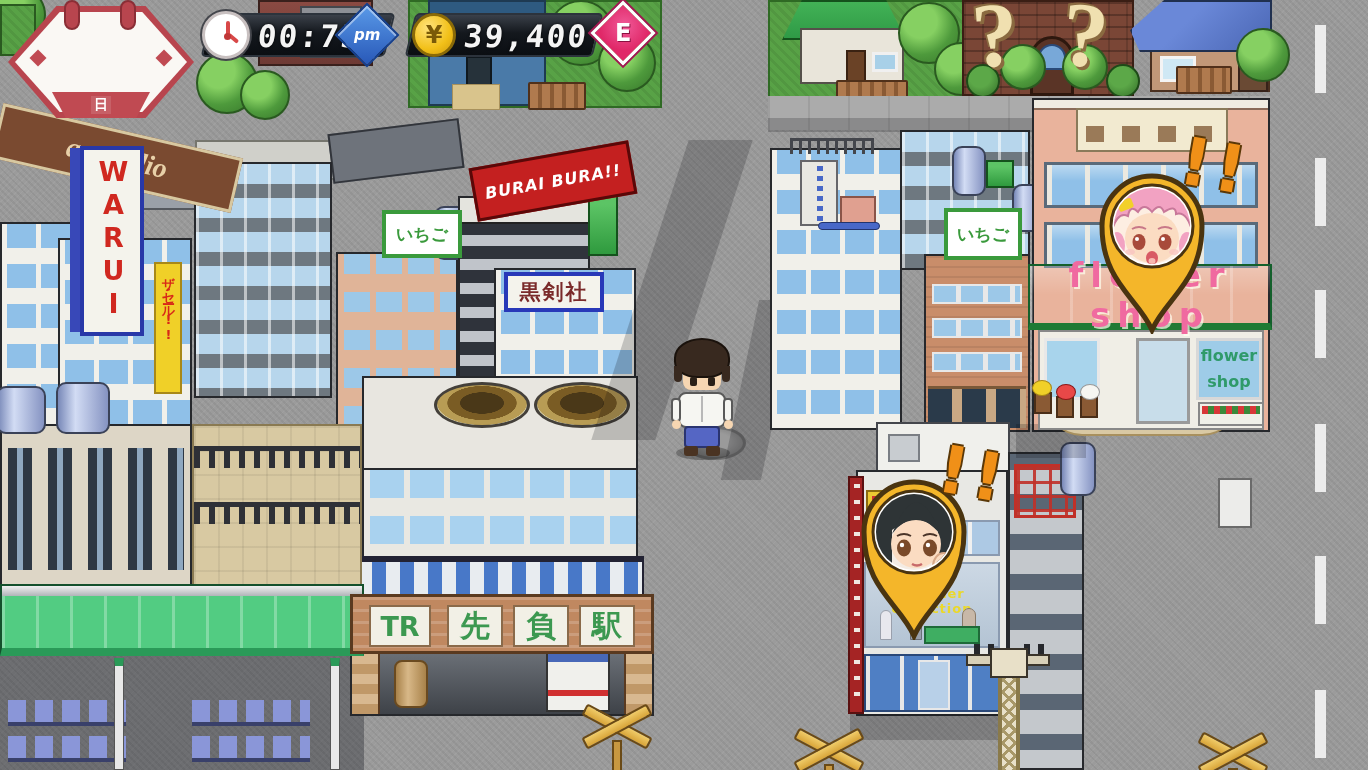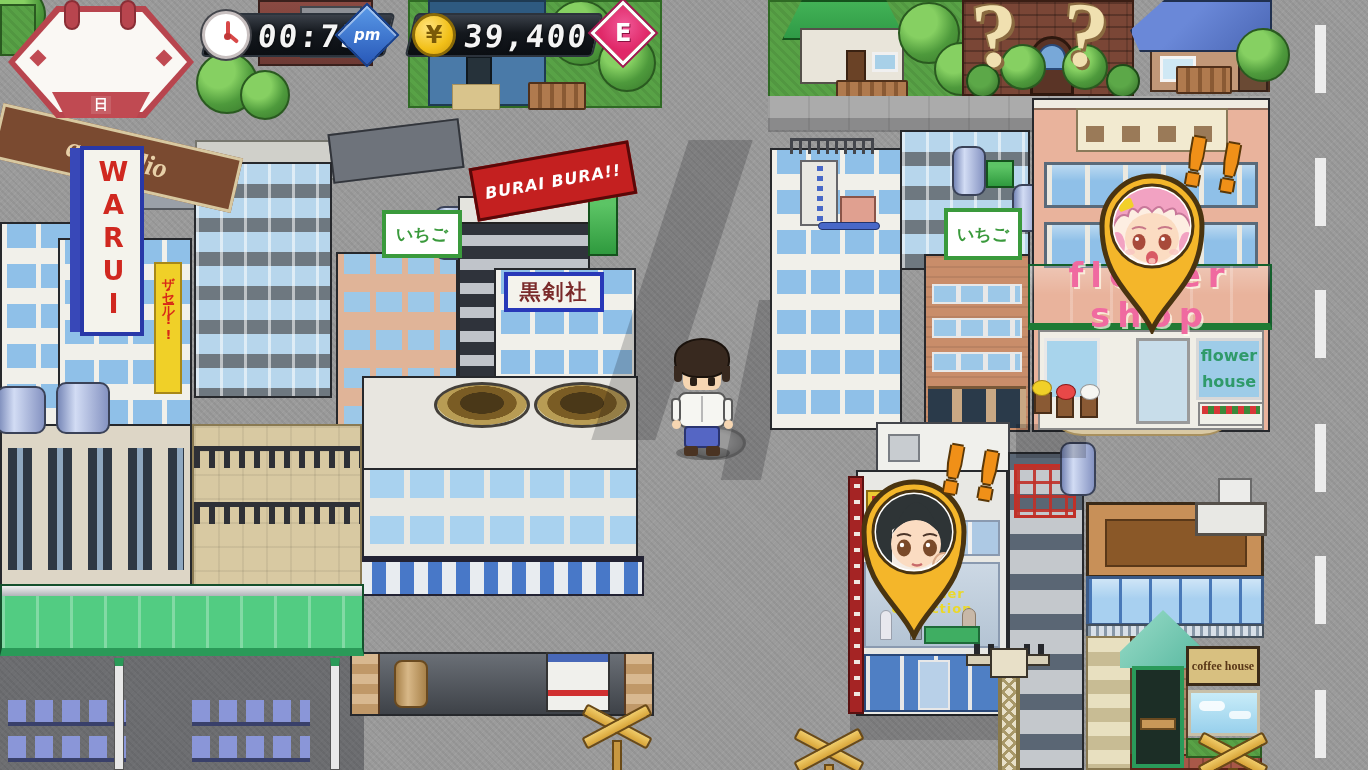--- a/index.html
+++ b/index.html
@@ -142,20 +142,34 @@
   <div class="a signframe" style="left:504px;top:272px;width:100px;height:40px;background:#f4f3ec;border:4px solid #2838b8;z-index:3;">
     <span style="font-weight:800;font-size:21px;color:#7a2a2a;letter-spacing:2px;">黒剣社</span>
   </div>
 
   <div class="a bld" style="left:362px;top:376px;width:276px;height:96px;background:#e8e6e0;"></div>
   <div class="a" style="left:434px;top:382px;width:96px;height:46px;border-radius:50%;border:3px solid #44403a;background:radial-gradient(ellipse at 50% 45%,#4a3818 0 34%,#7a5c24 35% 54%,#b89c54 55% 70%,#d8d0a8 71% 100%);"></div>
   <div class="a" style="left:534px;top:382px;width:96px;height:46px;border-radius:50%;border:3px solid #44403a;background:radial-gradient(ellipse at 50% 45%,#4a3818 0 34%,#7a5c24 35% 54%,#b89c54 55% 70%,#d8d0a8 71% 100%);"></div>
 
   <div class="a bld win-b" style="left:362px;top:468px;width:276px;height:92px;"></div>
   <div class="a" style="left:356px;top:556px;width:288px;height:40px;border:2px solid #223;background:repeating-linear-gradient(90deg,#e8ecf0 0 14px,#4878c8 14px 28px);border-top:6px solid #223;"></div>
+  <div class="a" style="left:350px;top:594px;width:304px;height:60px;background:#c08860;border:3px solid #5a3a20;background-image:repeating-linear-gradient(180deg,rgba(255,255,255,.18) 0 3px,transparent 3px 12px);z-index:3;">
+    <div class="a signframe" style="left:16px;top:8px;width:62px;height:42px;background:#f2f0e6;border:2px solid #8a6a4a;">
+      <span style="font-weight:800;font-size:27px;color:#3c9850;">TR</span>
+    </div>
+    <div class="a signframe" style="left:94px;top:8px;width:56px;height:42px;background:#f2f0e6;border:2px solid #8a6a4a;">
+      <span style="font-weight:800;font-size:30px;color:#3c9850;">先</span>
+    </div>
+    <div class="a signframe" style="left:160px;top:8px;width:56px;height:42px;background:#f2f0e6;border:2px solid #8a6a4a;">
+      <span style="font-weight:800;font-size:30px;color:#3c9850;">負</span>
+    </div>
+    <div class="a signframe" style="left:226px;top:8px;width:56px;height:42px;background:#f2f0e6;border:2px solid #8a6a4a;">
+      <span style="font-weight:800;font-size:30px;color:#3c9850;">駅</span>
+    </div>
+  </div>
   <div class="a" style="left:350px;top:652px;width:304px;height:64px;background:linear-gradient(180deg,#6a6f76,#3e4248);border:2px solid #26282c;z-index:2;">
     <div class="a" style="left:0;top:0;width:28px;height:60px;background:repeating-linear-gradient(180deg,#d8b890 0 10px,#c09868 10px 20px);border-right:2px solid #5a3a20;"></div>
     <div class="a" style="left:272px;top:0;width:28px;height:60px;background:repeating-linear-gradient(180deg,#d8b890 0 10px,#c09868 10px 20px);border-left:2px solid #5a3a20;"></div>
     <div class="a" style="left:42px;top:6px;width:34px;height:48px;border-radius:8px;border:2px solid #6a4a20;background:linear-gradient(90deg,#a8824a,#d8b888 40%,#a8824a);"></div>
     <div class="a" style="left:194px;top:-2px;width:64px;height:60px;background:#f0f0ec;border:2px solid #333;">
       <div class="a" style="left:0;top:0;width:60px;height:8px;background:#4868b8;"></div>
       <div class="a" style="left:0;top:36px;width:60px;height:6px;background:#d03030;"></div>
     </div>
   </div>
 
@@ -235,21 +249,21 @@
     <div class="a" style="left:10px;top:122px;width:214px;height:46px;background:#8fc0e8;border:3px solid #5a6a7a;background-image:repeating-linear-gradient(90deg,#ece9e0 0 5px,transparent 5px 38px),linear-gradient(180deg,rgba(255,255,255,.4),transparent 40%);"></div>
   </div>
   <div class="a signframe" style="left:1028px;top:264px;width:244px;height:66px;border:2px solid #14602c;border-bottom:7px solid #1f7a34;background:linear-gradient(180deg,#7ade84,#46b858 70%,#2f9a46);background-image:repeating-linear-gradient(90deg,rgba(255,255,255,.22) 0 3px,transparent 3px 40px),linear-gradient(180deg,rgba(255,255,255,.25),transparent 50%);z-index:3;">
     <span style="font-weight:800;font-size:34px;color:#f06aa0;letter-spacing:7px;text-shadow:2px 2px 0 rgba(255,255,240,.7);">flower shop</span>
   </div>
   <div class="a" style="left:1038px;top:330px;width:226px;height:100px;background:#f0eee6;border:2px solid #888;z-index:2;">
     <div class="a" style="left:4px;top:6px;width:56px;height:62px;background:#a8d4ec;border:3px solid #e8e8e8;"></div>
     <div class="a" style="left:96px;top:6px;width:54px;height:86px;background:#c8ddea;border:3px solid #9a9a9a;"></div>
     <div class="a" style="left:156px;top:6px;width:66px;height:62px;background:#9ecce8;border:3px solid #d8d8d8;text-align:center;line-height:1.6;">
       <div style="font-weight:800;font-size:16px;color:#2f9a6a;margin-top:2px;">flower</div>
-      <div style="font-weight:800;font-size:16px;color:#2f9a6a;">house</div>
+      <div style="font-weight:800;font-size:16px;color:#2f9a6a;">shop</div>
     </div>
     <div class="a" style="left:158px;top:70px;width:66px;height:24px;background:#f0f0e8;border:2px solid #888;">
       <div class="a" style="left:2px;top:2px;width:58px;height:8px;background:repeating-linear-gradient(90deg,#d83838 0 6px,#3a8a3a 6px 12px);"></div>
     </div>
   </div>
   <div class="a" style="left:1034px;top:392px;width:18px;height:22px;background:#8a5a34;border:2px solid #4a2e18;z-index:3;"></div>
   <div class="a" style="left:1056px;top:396px;width:18px;height:22px;background:#8a5a34;border:2px solid #4a2e18;z-index:3;"></div>
   <div class="a" style="left:1080px;top:396px;width:18px;height:22px;background:#8a5a34;border:2px solid #4a2e18;z-index:3;"></div>
   <div class="a" style="left:1032px;top:380px;width:20px;height:16px;border-radius:50%;background:#f0d028;border:1px solid #a88818;z-index:3;"></div>
   <div class="a" style="left:1056px;top:384px;width:20px;height:16px;border-radius:50%;background:#e84848;border:1px solid #8a1818;z-index:3;"></div>
@@ -334,43 +348,20 @@
   </div>
   <span class="a outline-dark" style="left:938px;top:436px;font-weight:900;font-size:66px;color:#f09018;transform:rotate(10deg);letter-spacing:5px;z-index:9;">!!</span>
 
   <div class="a bld" style="left:1008px;top:452px;width:76px;height:318px;background-color:#c4c8cc;background-image:repeating-linear-gradient(180deg,#5a6674 0 16px,#c4c8cc 16px 40px);">
     <div class="a" style="left:4px;top:10px;width:62px;height:54px;border:3px solid #c03028;background-image:repeating-linear-gradient(90deg,rgba(192,48,40,.9) 0 3px,transparent 3px 16px),repeating-linear-gradient(180deg,rgba(192,48,40,.9) 0 3px,transparent 3px 14px);"></div>
   </div>
   <div class="a cyl" style="left:1060px;top:442px;width:36px;height:54px;"></div>
   <div class="a shadow" style="left:1016px;top:424px;width:70px;height:34px;"></div>
 
   <div class="a" style="left:1218px;top:478px;width:34px;height:50px;background:#ececea;border:2px solid #6a6a6a;"></div>
-  <div class="a" style="left:1086px;top:502px;width:182px;height:268px;z-index:1;">
-    <div class="a" style="left:0;top:0;width:178px;height:76px;background:#c89058;border:3px solid #3a2a18;">
-      <div class="a" style="left:16px;top:14px;width:142px;height:48px;background:#8a5828;border:2px solid #5a3818;"></div>
-      <div class="a" style="left:106px;top:-3px;width:72px;height:34px;background:#e8e8e4;border:3px solid #55504a;"></div>
-    </div>
-    <div class="a" style="left:0;top:74px;width:178px;height:50px;background:#a8d0f0;border:3px solid #3a5a88;background-image:repeating-linear-gradient(90deg,#4878b8 0 3px,transparent 3px 30px),linear-gradient(180deg,rgba(255,255,255,.45),transparent 45%);"></div>
-    <div class="a" style="left:0;top:122px;width:178px;height:14px;background:repeating-linear-gradient(90deg,#8898a8 0 3px,#d8e0e8 3px 8px);border:2px solid #44505c;"></div>
-    <div class="a" style="left:0;top:134px;width:46px;height:134px;background:repeating-linear-gradient(180deg,#e8e0c0 0 14px,#c8bc94 14px 28px);border:2px solid #8a7a52;"></div>
-    <div class="a" style="left:44px;top:134px;width:58px;height:134px;background-color:#b08868;background-image:repeating-linear-gradient(180deg,rgba(0,0,0,.18) 0 2px,transparent 2px 10px);border:2px solid #5a3e28;"></div>
-    <div class="a" style="left:34px;top:108px;width:86px;height:58px;background:linear-gradient(135deg,#9adcc8,#58b8a0);clip-path:polygon(50% 0,100% 72%,100% 100%,0 100%,0 72%);border:none;z-index:2;"></div>
-    <div class="a" style="left:46px;top:164px;width:52px;height:102px;border:4px solid #2a9a5a;background:#1c2e26;z-index:2;">
-      <div class="a" style="left:4px;top:48px;width:36px;height:12px;background:#c89858;border:2px solid #6a4a20;"></div>
-    </div>
-    <div class="a signframe" style="left:100px;top:144px;width:74px;height:40px;background:#d8c080;border:3px solid #3a2a18;z-index:2;">
-      <span style="font:bold 12px 'Liberation Serif',serif;color:#5a3818;">coffee house</span>
-    </div>
-    <div class="a" style="left:102px;top:188px;width:72px;height:46px;border:3px solid #c8c0a8;background:linear-gradient(180deg,#c8ecf8,#98d0ec);z-index:2;">
-      <div class="a" style="left:8px;top:8px;width:26px;height:10px;border-radius:6px;background:#fff;opacity:.85;"></div>
-      <div class="a" style="left:38px;top:18px;width:22px;height:8px;border-radius:5px;background:#fff;opacity:.8;"></div>
-    </div>
-    <div class="a grass" style="left:100px;top:236px;width:76px;height:20px;border:2px solid #2a5a20;z-index:2;"></div>
-    <div class="a" style="left:44px;top:252px;width:132px;height:16px;background-color:#a85848;background-image:repeating-linear-gradient(90deg,rgba(0,0,0,.2) 0 2px,transparent 2px 14px);border:2px solid #5a2418;z-index:1;"></div>
-  </div>
 
   <div class="a" style="left:966px;top:642px;width:86px;height:128px;z-index:3;">
     <div class="a" style="left:0;top:12px;width:84px;height:12px;background:#d8d0b8;border:2px solid #3a342a;"></div>
     <div class="a" style="left:8px;top:2px;width:6px;height:10px;background:#26282c;"></div>
     <div class="a" style="left:22px;top:2px;width:6px;height:10px;background:#26282c;"></div>
     <div class="a" style="left:58px;top:2px;width:6px;height:10px;background:#26282c;"></div>
     <div class="a" style="left:72px;top:2px;width:6px;height:10px;background:#26282c;"></div>
     <div class="a" style="left:24px;top:6px;width:38px;height:30px;background:#e8e0c8;border:2px solid #3a342a;"></div>
     <div class="a" style="left:32px;top:36px;width:22px;height:92px;border-left:4px solid #8a7a4a;border-right:4px solid #8a7a4a;background-image:repeating-linear-gradient(45deg,#a89868 0 3px,transparent 3px 9px),repeating-linear-gradient(-45deg,#a89868 0 3px,transparent 3px 9px);background-color:#e8e0c8;"></div>
   </div>

